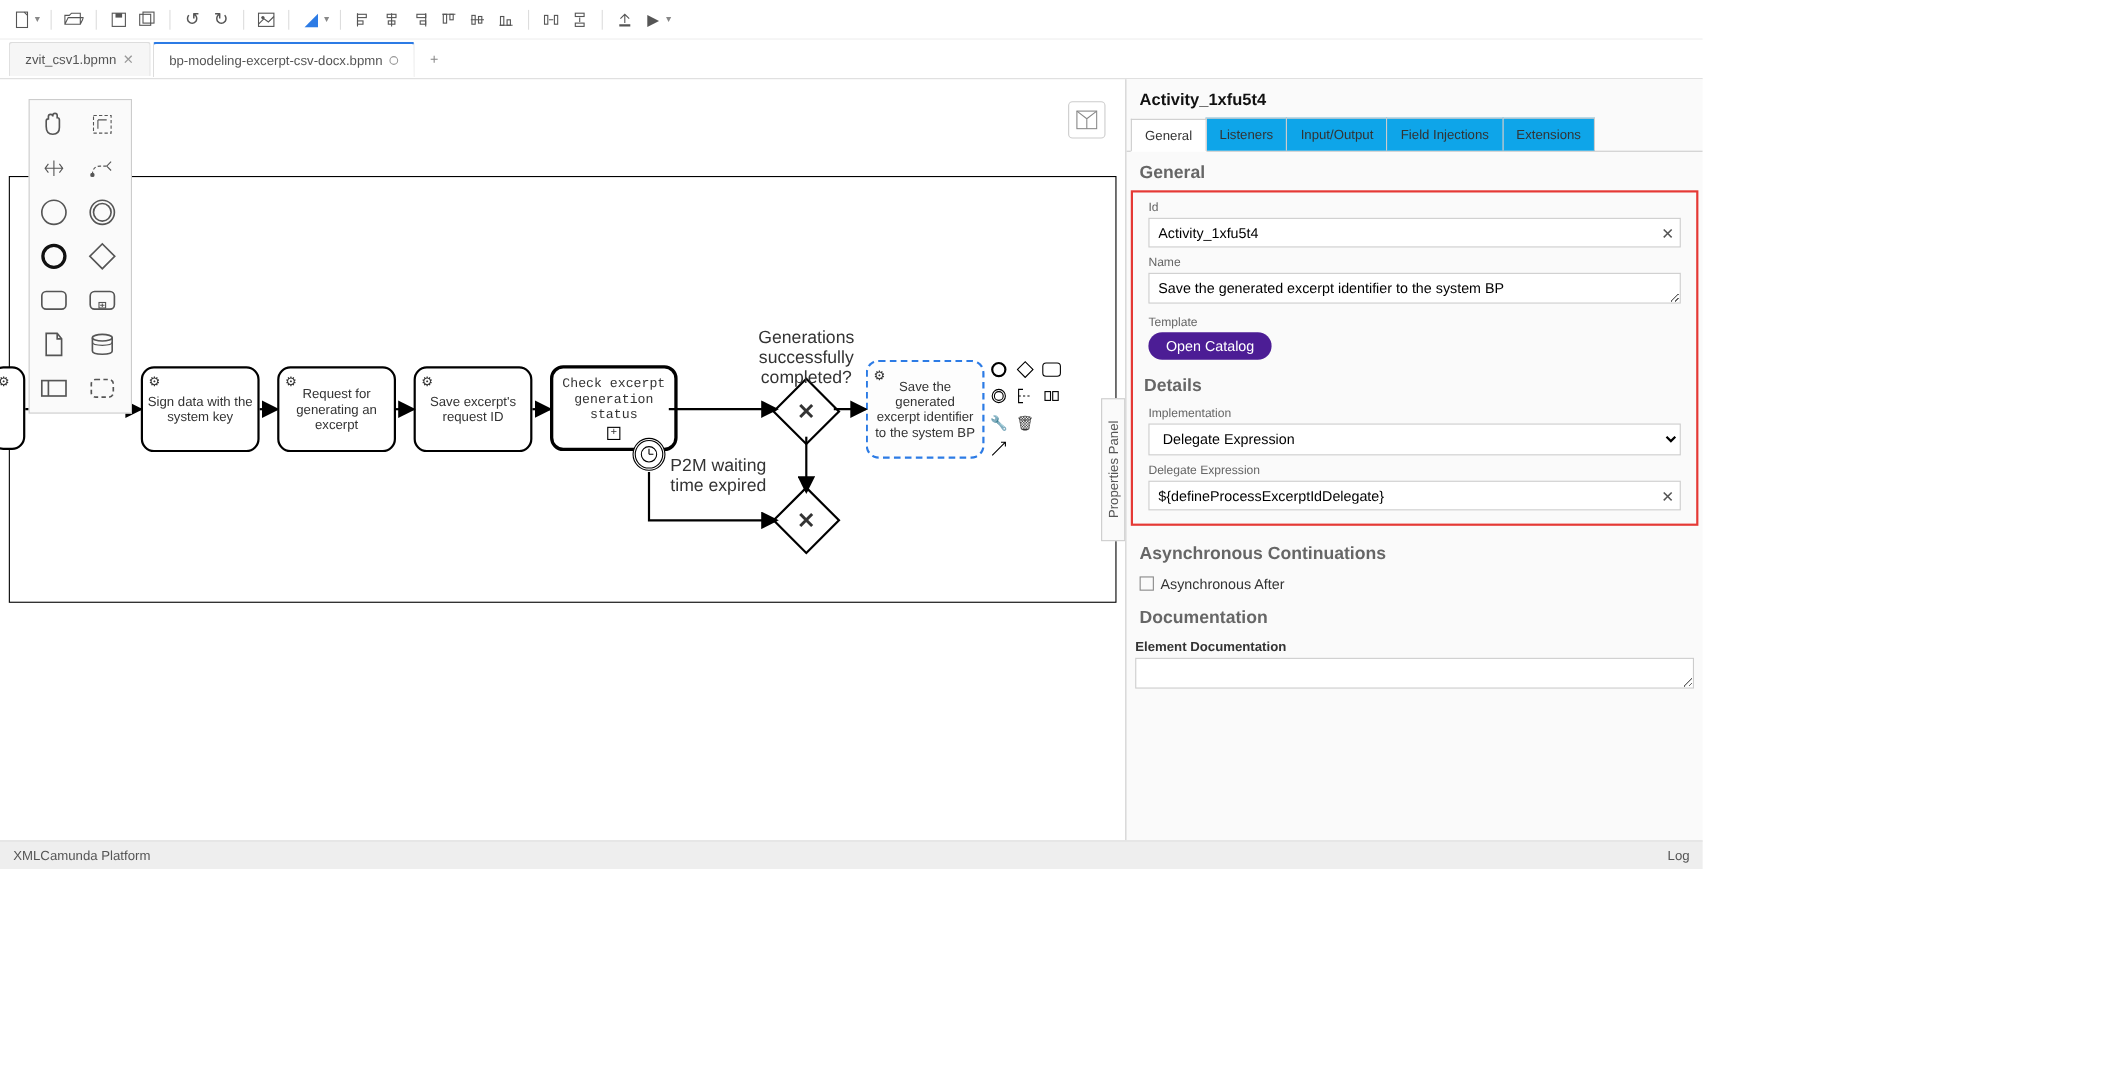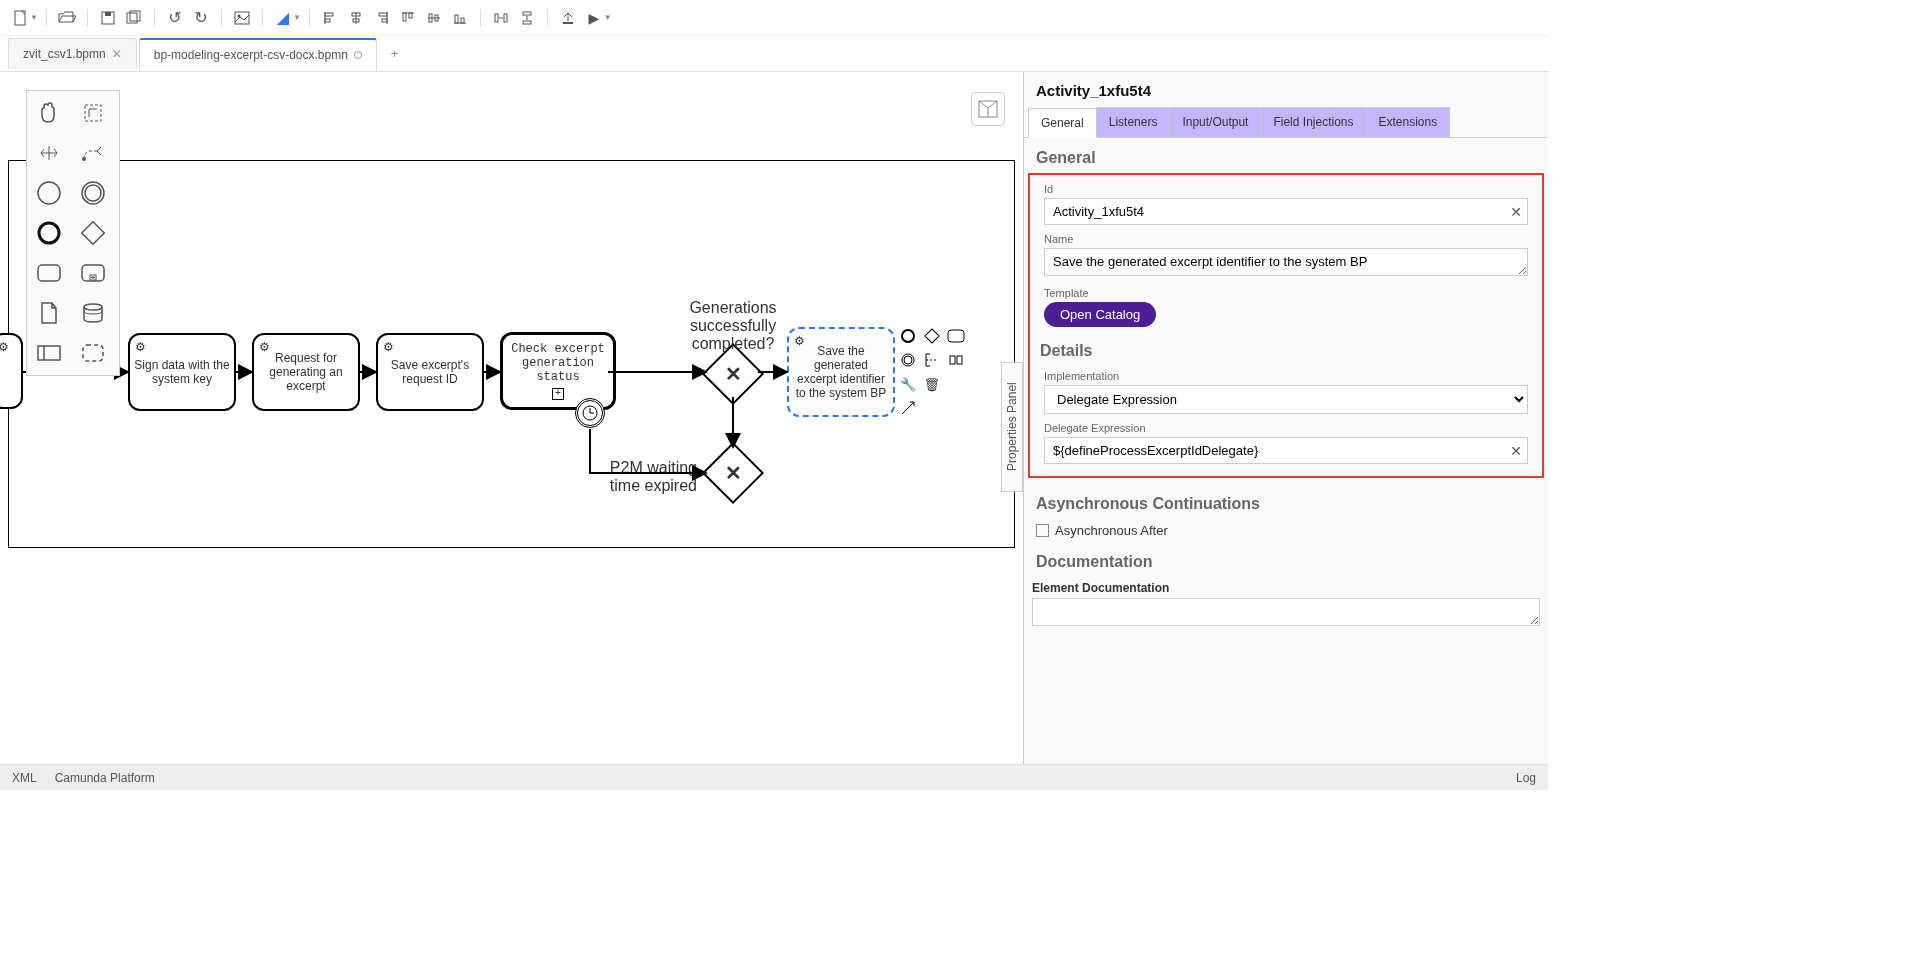--- a/index.html
+++ b/index.html
@@ -194,21 +194,21 @@
   display: flex;
   border-bottom: 1px solid #ccc;
   padding: 0 4px;
   gap: 0;
 }
 .rp-tab {
   padding: 7px 12px;
   font-size: 12px;
   border: 1px solid #ccc;
   border-bottom: none;
-  background: #c4b5fd;
+  background: #0ea5e9;
   cursor: pointer;
   margin-right: -1px;
 }
 .rp-tab.active { background: #fff; border-bottom: 1px solid #fff; position: relative; top: 1px; }
 .section-title {
   font-size: 16px;
   font-weight: bold;
   color: #666;
   padding: 11px 12px 6px;
 }
@@ -258,21 +258,21 @@
   height: 26px;
   background: #eee;
   border-top: 1px solid #ddd;
   display: flex;
   align-items: center;
   padding: 0 12px;
   font-size: 12px;
   color: #555;
   justify-content: space-between;
 }
-.statusbar .left { display: flex; gap: 18px; }
+.statusbar .left { display: flex; }
 
 
 .context-pad {
   position: absolute;
   display: flex;
   flex-direction: column;
   gap: 6px;
 }
 .ctx-row { display: flex; gap: 6px; }
 .ctx-item {
@@ -539,21 +539,21 @@
       </div>
 
       <div class="gateway" style="left:702px; top:191px;">
           <span>✕</span>
         </div>
       <div class="gateway" style="left:702px; top:290px;">
           <span>✕</span>
         </div>
 
       <div class="label" style="left:680px; top:138px; width:88px;">Generations successfully completed?</div>
-      <div class="label" style="left:600px; top:254px; width:88px; text-align:right;margin-top:44px;">P2M waiting time expired</div>
+      <div class="label" style="left:600px; top:254px; width:88px; text-align:center;">P2M waiting time expired</div>
 
       <div class="node selected" style="left:778px; top:166px; width:108px; height:90px;">
         <span class="gear">⚙</span>
         <span>Save the generated excerpt identifier to the system BP</span>
       </div>
 
       <div class="context-pad" style="left:890px; top:166px;">
         <div class="ctx-row">
           <div class="ctx-item">
               <svg width="16" height="16">

